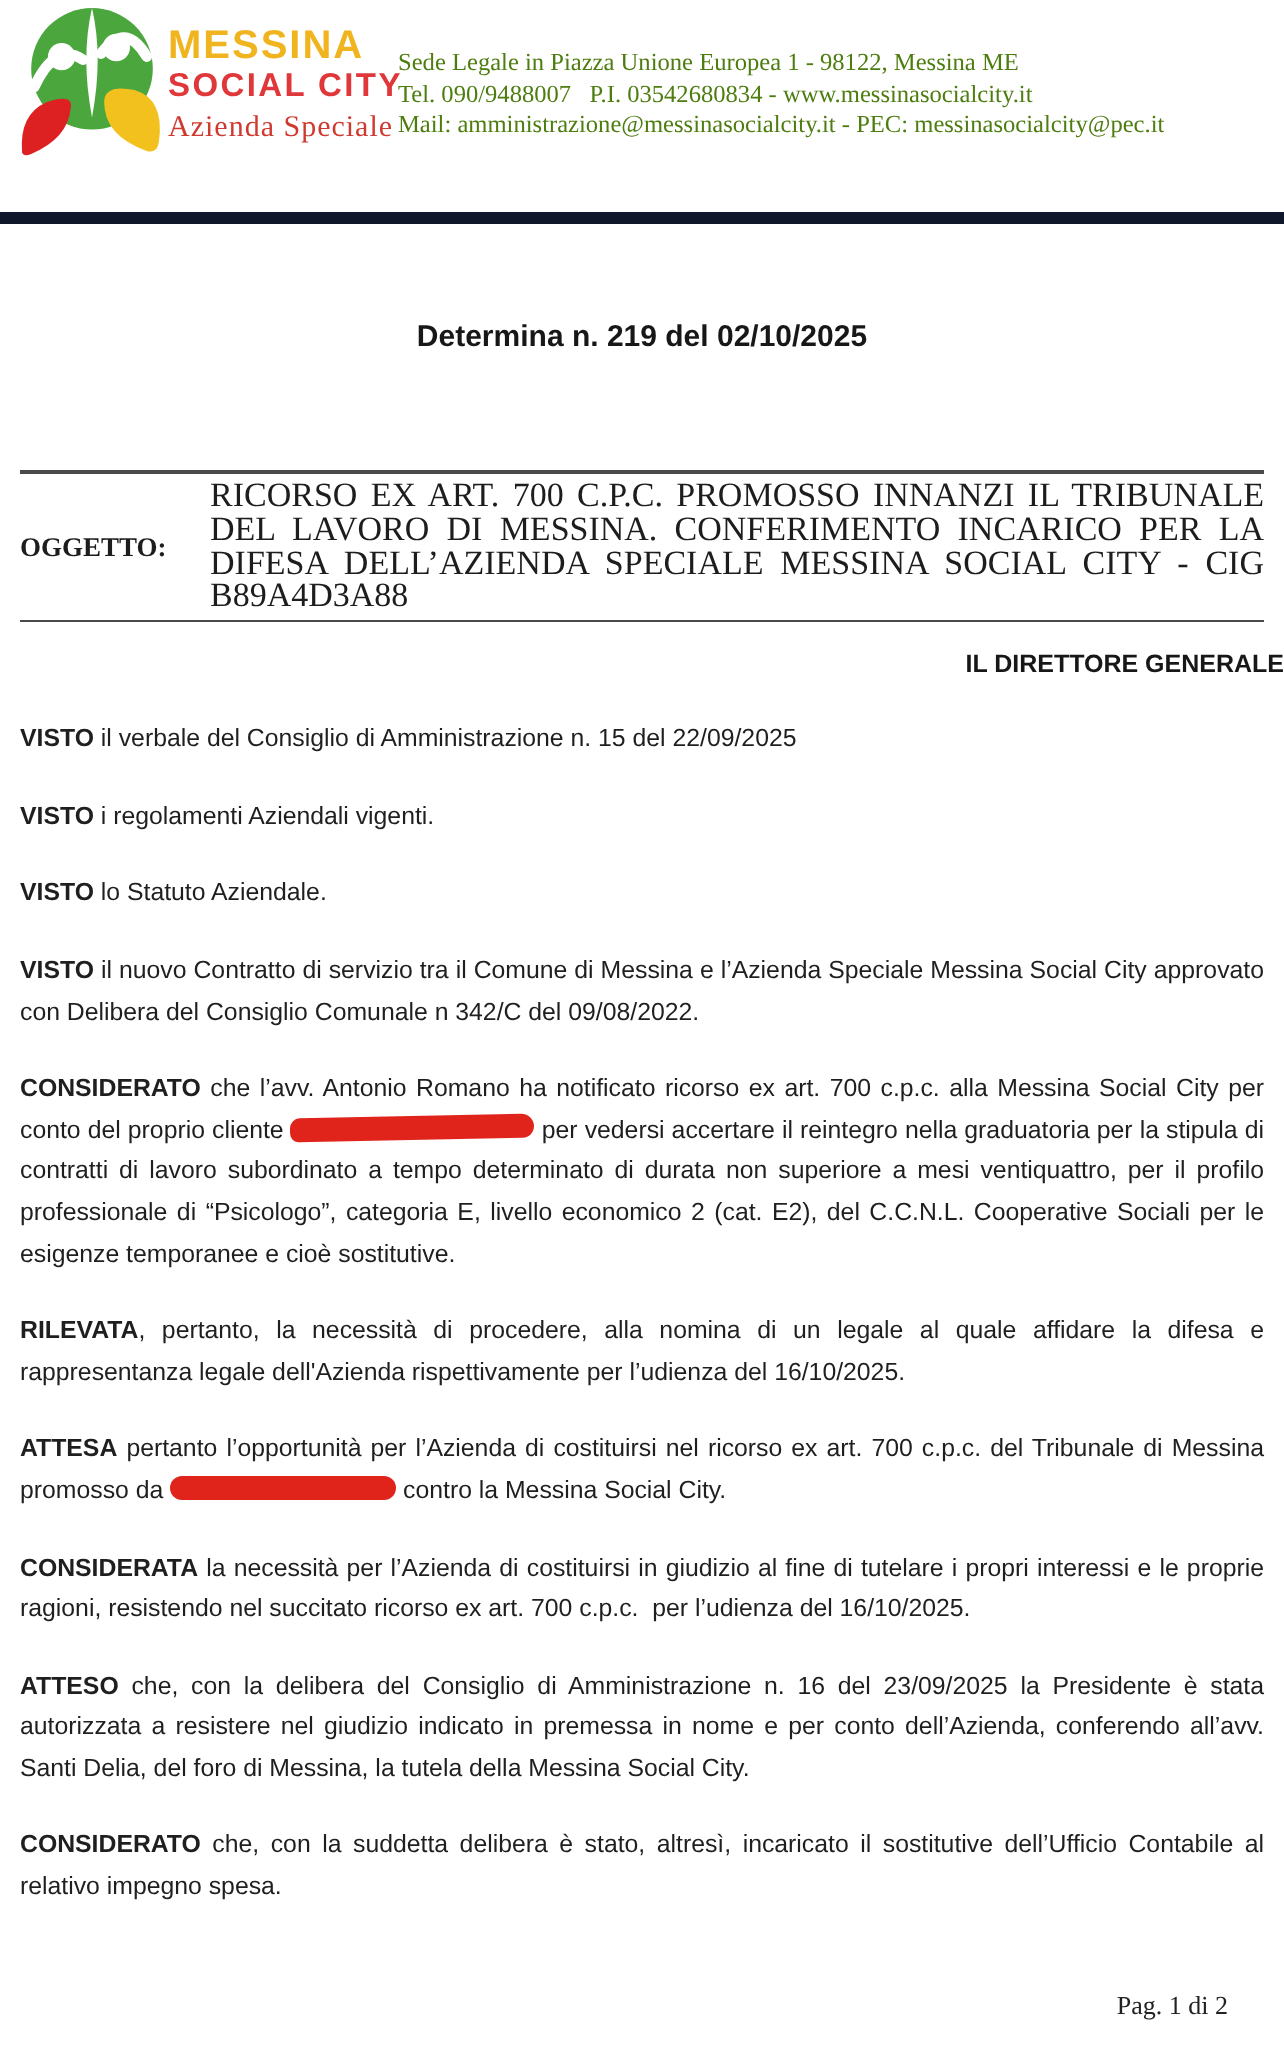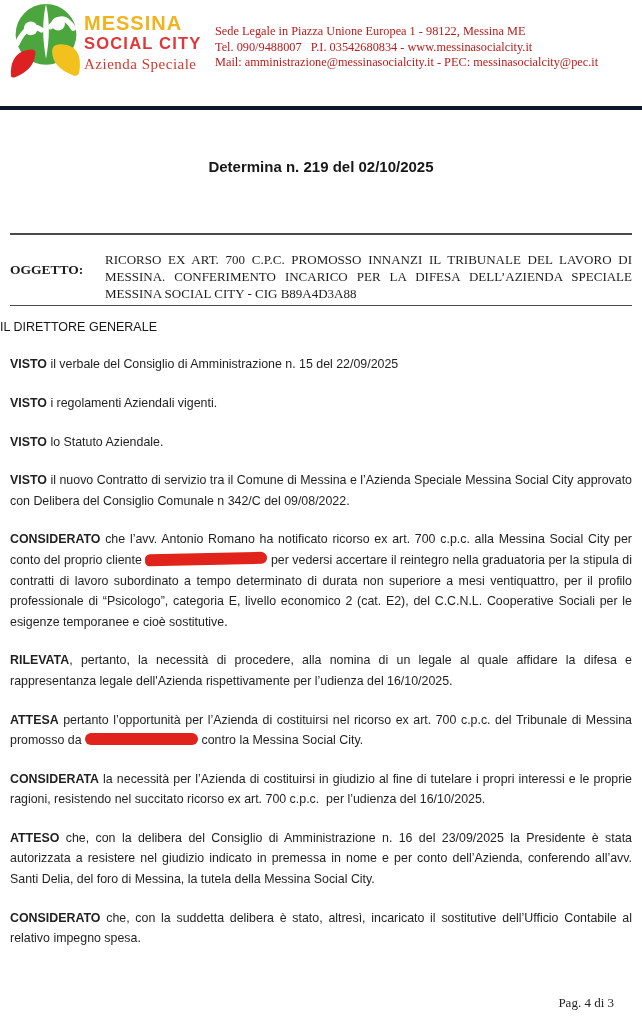--- a/index.html
+++ b/index.html
@@ -6,48 +6,48 @@
   .page{
     position:relative;
     width:642px;height:1024px;
     background:#ffffff;
     font-family:"Liberation Sans",sans-serif;
     color:#222;
     overflow:hidden;
     margin:0 auto;
   }
   
-  .header{position:relative;height:106px;border-bottom:4px solid #0f172a;}
+  .header{position:relative;height:106px;border-bottom:6px solid #0f172a;}
   .logo-mark{position:absolute;left:8px;top:4px;width:76px;height:76px;}
   .brand{position:absolute;left:84px;top:13px;line-height:1;}
   .brand-l1{font-size:20px;font-weight:600;color:#f0b41e;letter-spacing:1px;}
   .brand-l2{font-size:16.5px;font-weight:bold;color:#e0373a;letter-spacing:1.2px;margin-top:2px;}
   .brand-l3{font-family:"Liberation Serif",serif;font-size:15px;color:#cf3a30;margin-top:5px;letter-spacing:0.5px;}
   .contact{
-    position:absolute;left:215px;top:24px;width:420px;
+    position:absolute;left:199px;top:24px;width:420px;
     font-family:"Liberation Serif",serif;
-    font-size:12.3px;line-height:15.5px;color:#b91c1c;
+    font-size:12.3px;line-height:15.5px;color:#4d7c0f;
   }
   
   .doc-title{
     margin-top:48px;text-align:center;
     font-size:15px;font-weight:bold;color:#171717;
   }
   
   .oggetto{
     margin:58px 10px 0 10px;
     border-top:2px solid #4a4a4a;border-bottom:1.5px solid #4a4a4a;
     display:flex;align-items:center;
     padding:3px 0;
     font-family:"Liberation Serif",serif;color:#1d1d1d;
   }
   .oggetto-label{flex:0 0 95px;font-weight:bold;font-size:13.5px;}
-  .oggetto-text{flex:1;font-size:13px;line-height:16.8px;text-align:justify;margin-top:14px;}
+  .oggetto-text{flex:1;font-size:17px;line-height:16.8px;text-align:justify;}
   
-  .subheading{margin-top:14px;text-align:left;font-size:12.5px;font-weight:normal;color:#171717;}
+  .subheading{margin-top:14px;text-align:right;font-size:12.5px;font-weight:bold;color:#171717;}
   
   .body-text{margin:20px 10px 0 10px;}
   .body-text p{
     margin:0 0 18px 0;
     font-size:12.4px;line-height:20.6px;
     text-align:justify;color:#1f1f1f;
   }
   .lead{font-weight:bold;}
   .redaction{
     display:inline-block;vertical-align:-1px;
@@ -107,15 +107,15 @@
     <p><span class="lead">VISTO</span><span> lo Statuto Aziendale.</span></p>
     <p><span class="lead">VISTO</span><span> il nuovo Contratto di servizio tra il Comune di Messina e l’Azienda Speciale Messina Social City approvato con Delibera del Consiglio Comunale n 342/C del 09/08/2022.</span></p>
     <p><span class="lead">CONSIDERATO</span><span> che l’avv. Antonio Romano ha notificato ricorso ex art. 700 c.p.c. alla Messina Social City per conto del proprio cliente </span><span class="redaction red-1"></span><span> per vedersi accertare il reintegro nella graduatoria per la stipula di contratti di lavoro subordinato a tempo determinato di durata non superiore a mesi ventiquattro, per il profilo professionale di “Psicologo”, categoria E, livello economico 2 (cat. E2), del C.C.N.L. Cooperative Sociali per le esigenze temporanee e cioè sostitutive.</span></p>
     <p><span class="lead">RILEVATA</span><span>, pertanto, la necessità di procedere, alla nomina di un legale al quale affidare la difesa e rappresentanza legale dell'Azienda rispettivamente per l’udienza del 16/10/2025.</span></p>
     <p><span class="lead">ATTESA</span><span> pertanto l’opportunità per l’Azienda di costituirsi nel ricorso ex art. 700 c.p.c. del Tribunale di Messina promosso da </span><span class="redaction red-2"></span><span> contro la Messina Social City.</span></p>
     <p><span class="lead">CONSIDERATA</span><span> la necessità per l’Azienda di costituirsi in giudizio al fine di tutelare i propri interessi e le proprie ragioni, resistendo nel succitato ricorso ex art. 700 c.p.c.&nbsp; per l’udienza del 16/10/2025.</span></p>
     <p><span class="lead">ATTESO</span><span> che, con la delibera del Consiglio di Amministrazione n. 16 del 23/09/2025 la Presidente è stata autorizzata a resistere nel giudizio indicato in premessa in nome e per conto dell’Azienda, conferendo all’avv. Santi Delia, del foro di Messina, la tutela della Messina Social City.</span></p>
     <p><span class="lead">CONSIDERATO</span><span> che, con la suddetta delibera è stato, altresì, incaricato il sostitutive dell’Ufficio Contabile al relativo impegno spesa.</span></p>
   </div>
 
-  <div class="footer">Pag. 4 di 3</div>
+  <div class="footer">Pag. 1 di 2</div>
 
 </div>
 
 </body></html>

